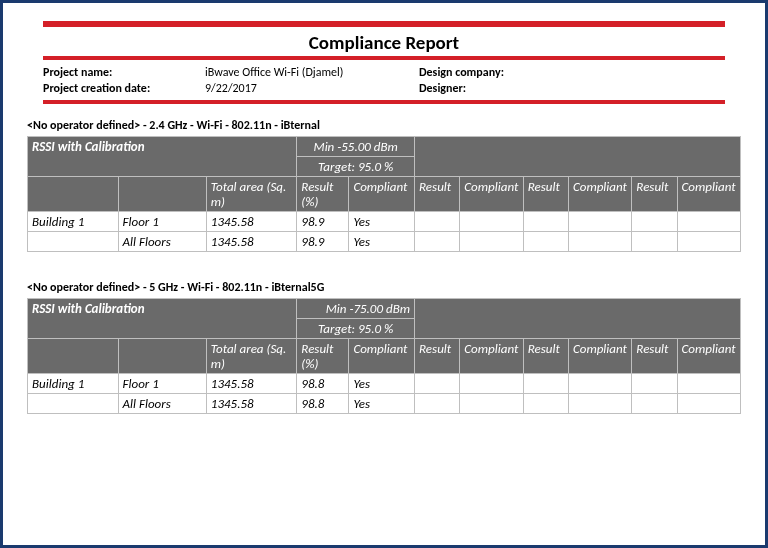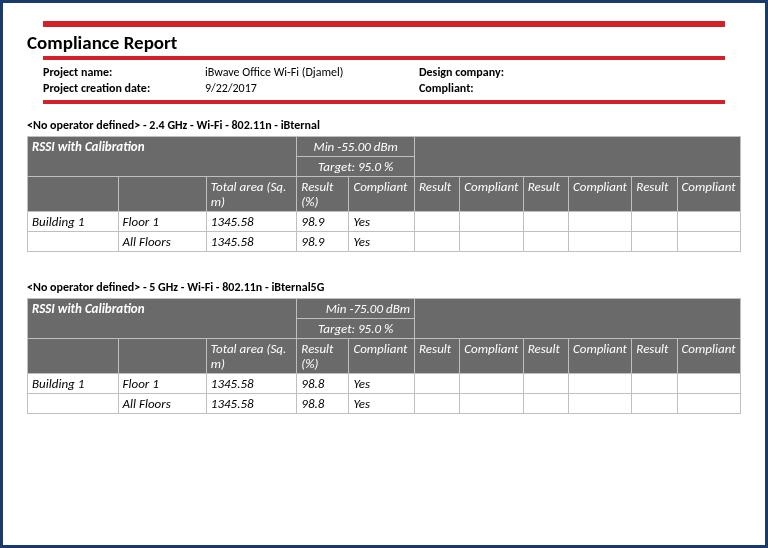--- a/index.html
+++ b/index.html
@@ -4,21 +4,21 @@
 <style>
   * { box-sizing: border-box; margin: 0; padding: 0; }
   html, body { width: 768px; height: 548px; font-family: Calibri, Arial, sans-serif; background: #fff; }
   .page {
     width: 768px; height: 548px;
     border: 3px solid #1a3a6e;
     padding: 12px 24px 12px 24px;
     position: relative;
   }
   .red-bar { height: 6px; background: #d42028; margin: 6px 16px 0 16px; }
-  .title-wrap { margin: 4px 0 2px 0; }
+  .title-wrap { text-align: center; margin: 4px 0 2px 0; }
   .title { font-weight: bold; font-size: 19px; color: #000; }
   .meta-block {
     border-top: 4px solid #d42028;
     border-bottom: 4px solid #d42028;
     margin: 2px 16px 14px 16px;
     padding: 4px 0 4px 0;
     font-size: 12px;
   }
   .meta-row { display: flex; line-height: 16px; }
   .meta-label { width: 130px; font-weight: bold; }
@@ -69,21 +69,21 @@
   <div class="meta-block">
     <div class="meta-row">
       <div class="meta-label">Project name:</div>
       <div class="meta-value">iBwave Office Wi-Fi (Djamel)</div>
       <div class="meta-label2">Design company:</div>
       <div></div>
     </div>
     <div class="meta-row">
       <div class="meta-label">Project creation date:</div>
       <div class="meta-value">9/22/2017</div>
-      <div class="meta-label2">Compliant:</div>
+      <div class="meta-label2">Designer:</div>
       <div></div>
     </div>
   </div>
 
   <div class="section-title">&lt;No operator defined&gt; - 2.4 GHz - Wi-Fi - 802.11n - iBternal</div>
   <table class="tbl">
     <colgroup>
       <col class="col-building">
         <col class="col-floor">
         <col class="col-area">

